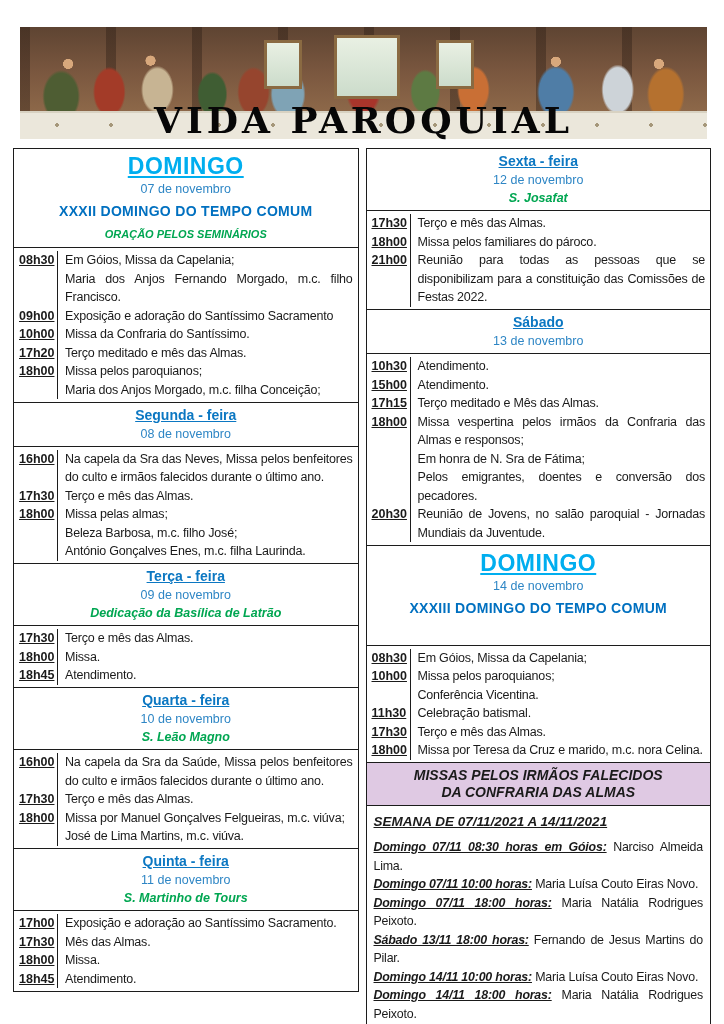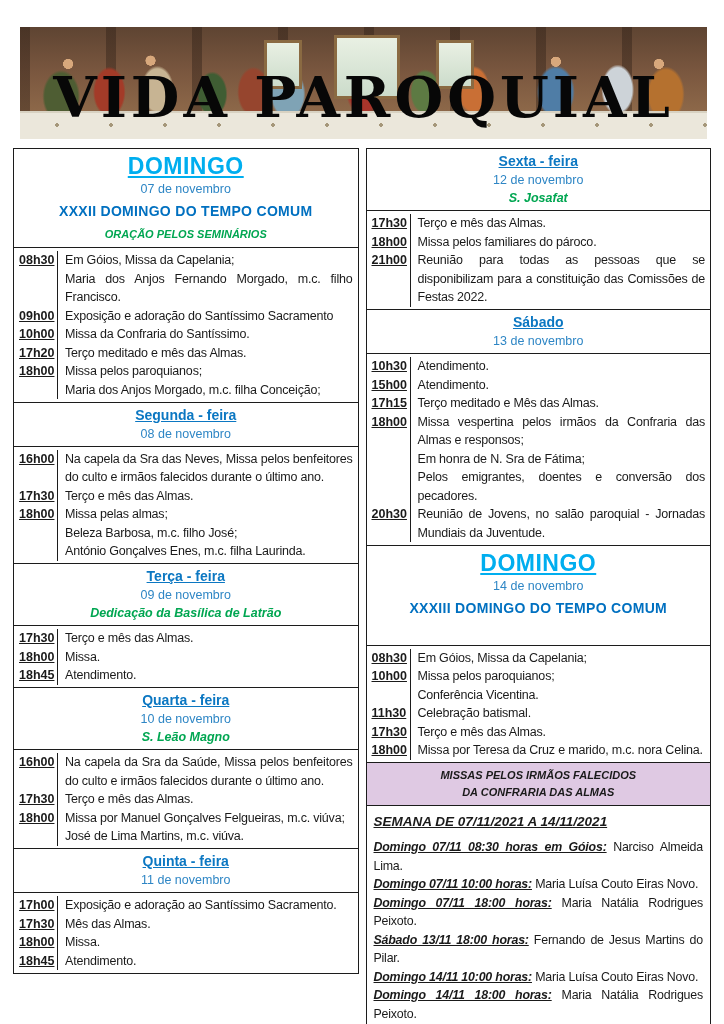--- a/index.html
+++ b/index.html
@@ -30,22 +30,22 @@
       repeating-linear-gradient(90deg, rgba(42,28,20,.4) 0 10px, rgba(0,0,0,0) 10px 86px),
       linear-gradient(180deg,#5e4432 0%,#7a573f 40%,#8d6849 75%,#8d6849 100%);}
   .window{position:absolute;background:linear-gradient(#e9f0e3,#ccdccb);border:3px solid #8a6a42;}
   .w-l{left:35.5%;top:12%;width:32px;height:38%;}
   .w-c{left:calc(50% - 30px);top:7%;width:60px;height:52%;}
   .w-r{left:60.5%;top:12%;width:32px;height:38%;}
   .cloth{position:absolute;left:0;right:0;bottom:0;height:23%;background:#ebe7db;
     border-top:2px solid #d8d2c2;
     background-image:radial-gradient(circle 3px, #a5977a 0 55%, transparent 65%);
     background-size:54px 16px;background-position:10px 4px;}
-  .title{position:absolute;left:0;right:0;bottom:-4px;margin:18px;text-align:center;
-    font-family:"DejaVu Serif","Liberation Serif",serif;font-weight:700;font-size:56px;
+  .title{position:absolute;left:0;right:0;bottom:-4px;margin:5px;text-align:center;
+    font-family:"DejaVu Serif","Liberation Serif",serif;font-weight:700;font-size:36px;
     letter-spacing:4px;color:#070707;line-height:1;}
 
   
   .cols{display:flex;gap:7px;padding:0 13px;align-items:flex-start;}
   .col{flex:1;min-width:0;}
   .section{border:1.5px solid #1c1c1c;margin-top:-1.5px;background:#fff;}
   .col .section:first-child{margin-top:0;}
   .sec-head{border-bottom:1.5px solid #1c1c1c;text-align:center;padding:3px 4px;}
   .sec-head.pad-extra{padding-bottom:25px;}
   .day{color:var(--day,#0b77c2);font-weight:700;font-size:14px;line-height:19px;text-decoration:underline;}
@@ -59,21 +59,21 @@
   .sched{padding:3px 0;}
   .row{display:flex;align-items:stretch;}
   .time{flex:0 0 44px;width:44px;border-right:1.2px solid #1c1c1c;font-weight:700;font-size:12.5px;
     line-height:18.5px;text-decoration:underline;padding:0 2px 0 5px;box-sizing:border-box;}
   .desc{flex:1;min-width:0;padding:0 5px 0 7px;}
   .line{margin:0;font-size:12.5px;line-height:18.5px;text-align:justify;letter-spacing:-.2px;}
 
   
   .mem-head{background:var(--memorial-bg,#dfc9e3);border-bottom:1.5px solid #1c1c1c;
     text-align:center;padding:4px 6px;}
-  .mem-head-line{font-weight:700;font-style:italic;font-size:11px;line-height:17px;}
+  .mem-head-line{font-weight:700;font-style:italic;font-size:14px;line-height:17px;}
   .mem-body{padding:5px 7px 7px;}
   .week-title{text-align:left;font-weight:700;font-style:italic;font-size:13.5px;
     text-decoration:underline;margin:3px 0 9px;}
   .entry{margin:0;font-size:12.4px;line-height:18.5px;text-align:justify;letter-spacing:-.2px;}
   .entry-lead{font-style:italic;font-weight:700;text-decoration:underline;}
 </style>
 </head>
 <body>
 
 <div class="page">
@@ -210,20 +210,21 @@
                 <p class="line">Missa por Manuel Gonçalves Felgueiras, m.c. viúva;</p>
                 <p class="line">José de Lima Martins, m.c. viúva.</p>
               </div>
             </div>
           </div>
         </section>
         <section class="section">
           <div class="sec-head">
             <div class="day">Quinta - feira</div>
             <div class="date">11 de novembro</div>
+            <div class="feast">S. Martinho de Tours</div>
           </div>
           <div class="sched">
             <div class="row">
               <div class="time">17h00</div>
               <div class="desc">
                 <p class="line">Exposição e adoração ao Santíssimo Sacramento.</p>
               </div>
             </div>
             <div class="row">
               <div class="time">17h30</div>

